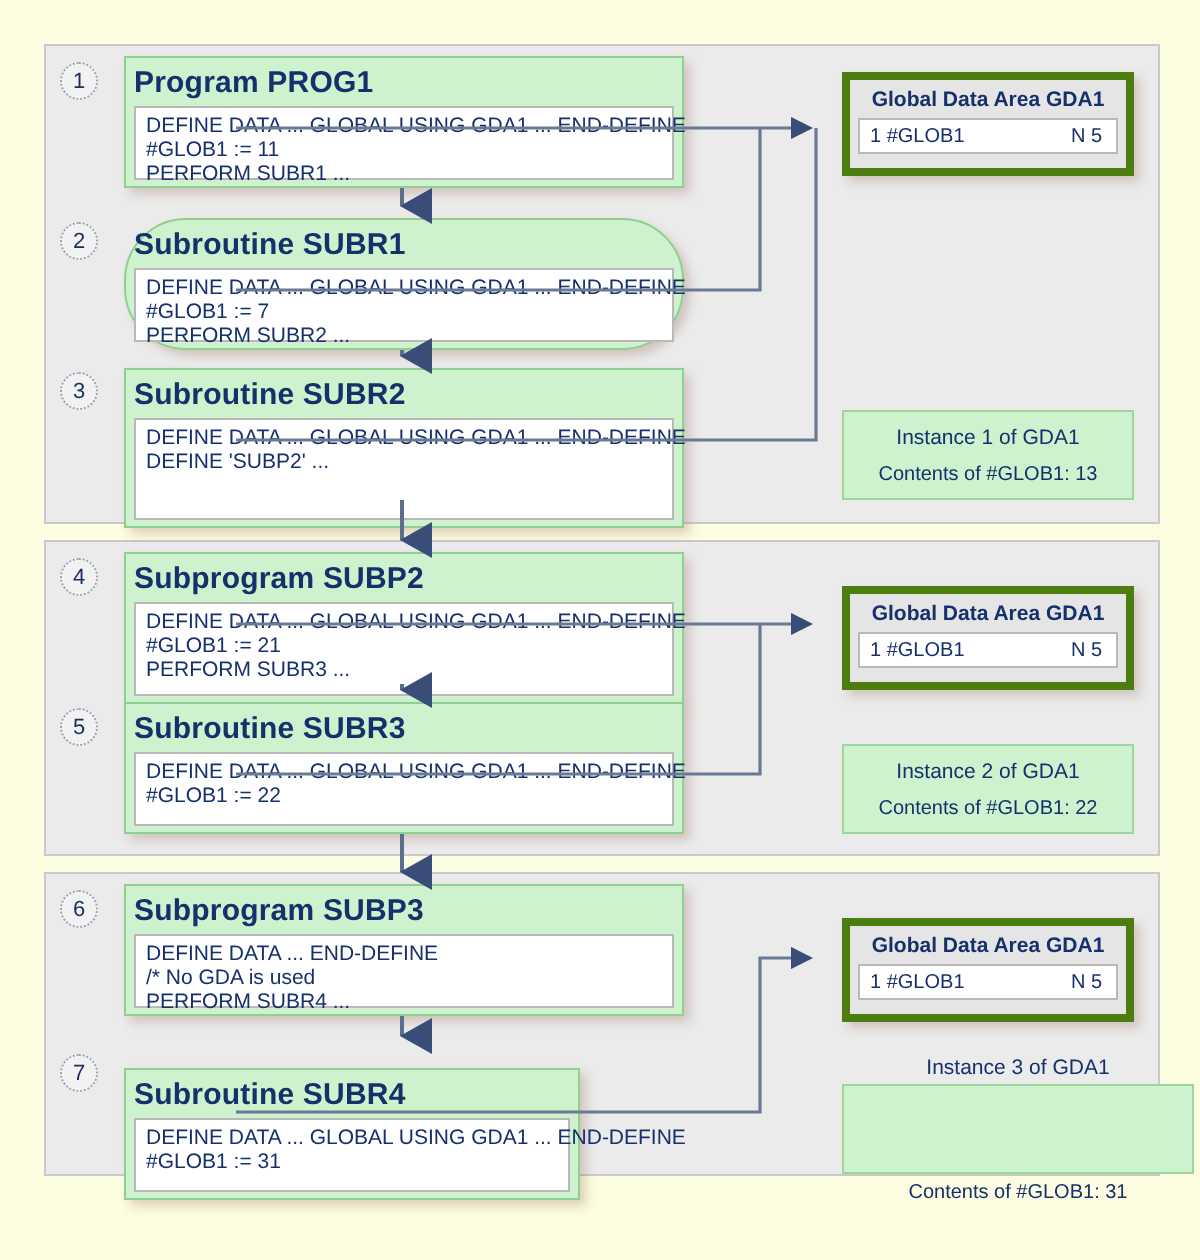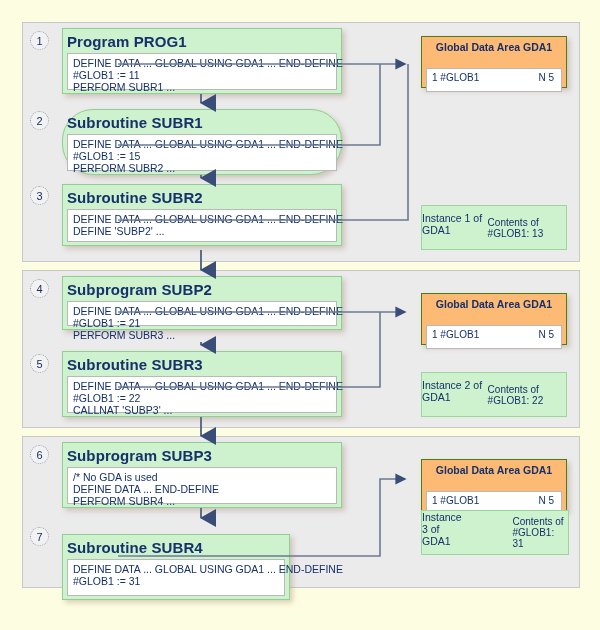--- a/index.html
+++ b/index.html
@@ -66,58 +66,57 @@
     color:#15306b;
     font-size:10.5px;
     line-height:12.2px;
     white-space:nowrap;
     font-family:"Liberation Sans", sans-serif;
   }
 
   
   .gdabox{
     position:absolute;
-    background:#fdba74;
-    border:1px solid #4d7c0f;
+    background:#e5e5e5;
+    border:4px solid #4d7c0f;
     box-sizing:border-box;
     box-shadow:3px 3px 5px rgba(150,110,90,0.30);
     padding:3px 4px 4px 4px;
   }
   .gdabox .title{
     color:#15306b;
     font-size:10.5px;
     font-weight:bold;
     text-align:center;
     padding:1px 0 3px 0;
   }
   .gdabox .body{
     background:#ffffff;
     border:1px solid #b9b9b9;
     box-sizing:border-box;
     height:calc(100% - 19px);
     padding:3px 7px 0 5px;
     position:relative;
-    margin-top:12px;
   }
   .gdabox .fieldrow{
     display:flex;
     justify-content:space-between;
     color:#15306b;
     font-size:10px;
     line-height:12px;
   }
 
   
   .instbox{
     position:absolute;
     background:#cdf2cd;
     border:1px solid #9bd79b;
     box-sizing:border-box;
     display:flex;
-    flex-direction:row;
+    flex-direction:column;
     align-items:center;
     justify-content:center;
   }
   .instbox .l1{color:#15306b;font-size:10.5px;padding-bottom:7px;}
   .instbox .l2{color:#15306b;font-size:10px;}
 
   svg.wires{position:absolute;left:0;top:0;width:600px;height:630px;pointer-events:none;}
 </style>
 </head>
 <body>
@@ -142,56 +141,55 @@
       <div class="ln">DEFINE DATA ... GLOBAL USING GDA1 ... END-DEFINE</div>
       <div class="ln">#GLOB1 := 11</div>
       <div class="ln">PERFORM SUBR1 ...</div>
     </div>
   </div>
 
   <div class="codebox" style="left:62px;top:109px;width:280px;height:66px;border-radius:31px;">
     <div class="title">Subroutine SUBR1</div>
     <div class="body">
       <div class="ln">DEFINE DATA ... GLOBAL USING GDA1 ... END-DEFINE</div>
-      <div class="ln">#GLOB1 := 15</div>
+      <div class="ln">#GLOB1 := 7</div>
       <div class="ln">PERFORM SUBR2 ...</div>
     </div>
   </div>
 
-  <div class="codebox" style="left:62px;top:184px;width:280px;height:62px;">
+  <div class="codebox" style="left:62px;top:184px;width:280px;height:80px;">
     <div class="title">Subroutine SUBR2</div>
     <div class="body">
       <div class="ln">DEFINE DATA ... GLOBAL USING GDA1 ... END-DEFINE</div>
       <div class="ln">DEFINE 'SUBP2' ...</div>
     </div>
   </div>
 
-  <div class="codebox" style="left:62px;top:276px;width:280px;height:54px;">
+  <div class="codebox" style="left:62px;top:276px;width:280px;height:76px;">
     <div class="title">Subprogram SUBP2</div>
     <div class="body">
       <div class="ln">DEFINE DATA ... GLOBAL USING GDA1 ... END-DEFINE</div>
       <div class="ln">#GLOB1 := 21</div>
       <div class="ln">PERFORM SUBR3 ...</div>
     </div>
   </div>
 
   <div class="codebox" style="left:62px;top:351px;width:280px;height:66px;">
     <div class="title">Subroutine SUBR3</div>
     <div class="body">
       <div class="ln">DEFINE DATA ... GLOBAL USING GDA1 ... END-DEFINE</div>
       <div class="ln">#GLOB1 := 22</div>
-      <div class="ln">CALLNAT 'SUBP3' ...</div>
     </div>
   </div>
 
   <div class="codebox" style="left:62px;top:442px;width:280px;height:66px;">
     <div class="title">Subprogram SUBP3</div>
     <div class="body">
+      <div class="ln">DEFINE DATA ... END-DEFINE</div>
       <div class="ln">/* No GDA is used</div>
-      <div class="ln">DEFINE DATA ... END-DEFINE</div>
       <div class="ln">PERFORM SUBR4 ...</div>
     </div>
   </div>
 
   <div class="codebox" style="left:62px;top:534px;width:228px;height:66px;">
     <div class="title">Subroutine SUBR4</div>
     <div class="body">
       <div class="ln">DEFINE DATA ... GLOBAL USING GDA1 ... END-DEFINE</div>
       <div class="ln">#GLOB1 := 31</div>
       <div class="ln"></div>
@@ -231,21 +229,21 @@
   <div class="instbox" style="left:421px;top:205px;width:146px;height:45px;">
     <div class="l1">Instance 1 of GDA1</div>
     <div class="l2">Contents of #GLOB1: 13</div>
   </div>
 
   <div class="instbox" style="left:421px;top:372px;width:146px;height:45px;">
     <div class="l1">Instance 2 of GDA1</div>
     <div class="l2">Contents of #GLOB1: 22</div>
   </div>
 
-  <div class="instbox" style="left:421px;top:510px;width:148px;height:45px;gap:44px;">
+  <div class="instbox" style="left:421px;top:542px;width:176px;height:45px;gap:44px;">
     <div class="l1">Instance 3 of GDA1</div>
     <div class="l2">Contents of #GLOB1: 31</div>
   </div>
 
   <svg class="wires" viewBox="0 0 600 630">
     <defs>
       <marker id="arrHead" markerWidth="7" markerHeight="7" refX="6" refY="3.5" orient="auto">
         <polygon points="0,0 7,3.5 0,7" fill="#3a4c78"></polygon>
       </marker>
       <marker id="arrDown" markerWidth="9" markerHeight="8" refX="4.5" refY="7.5" orient="auto">

